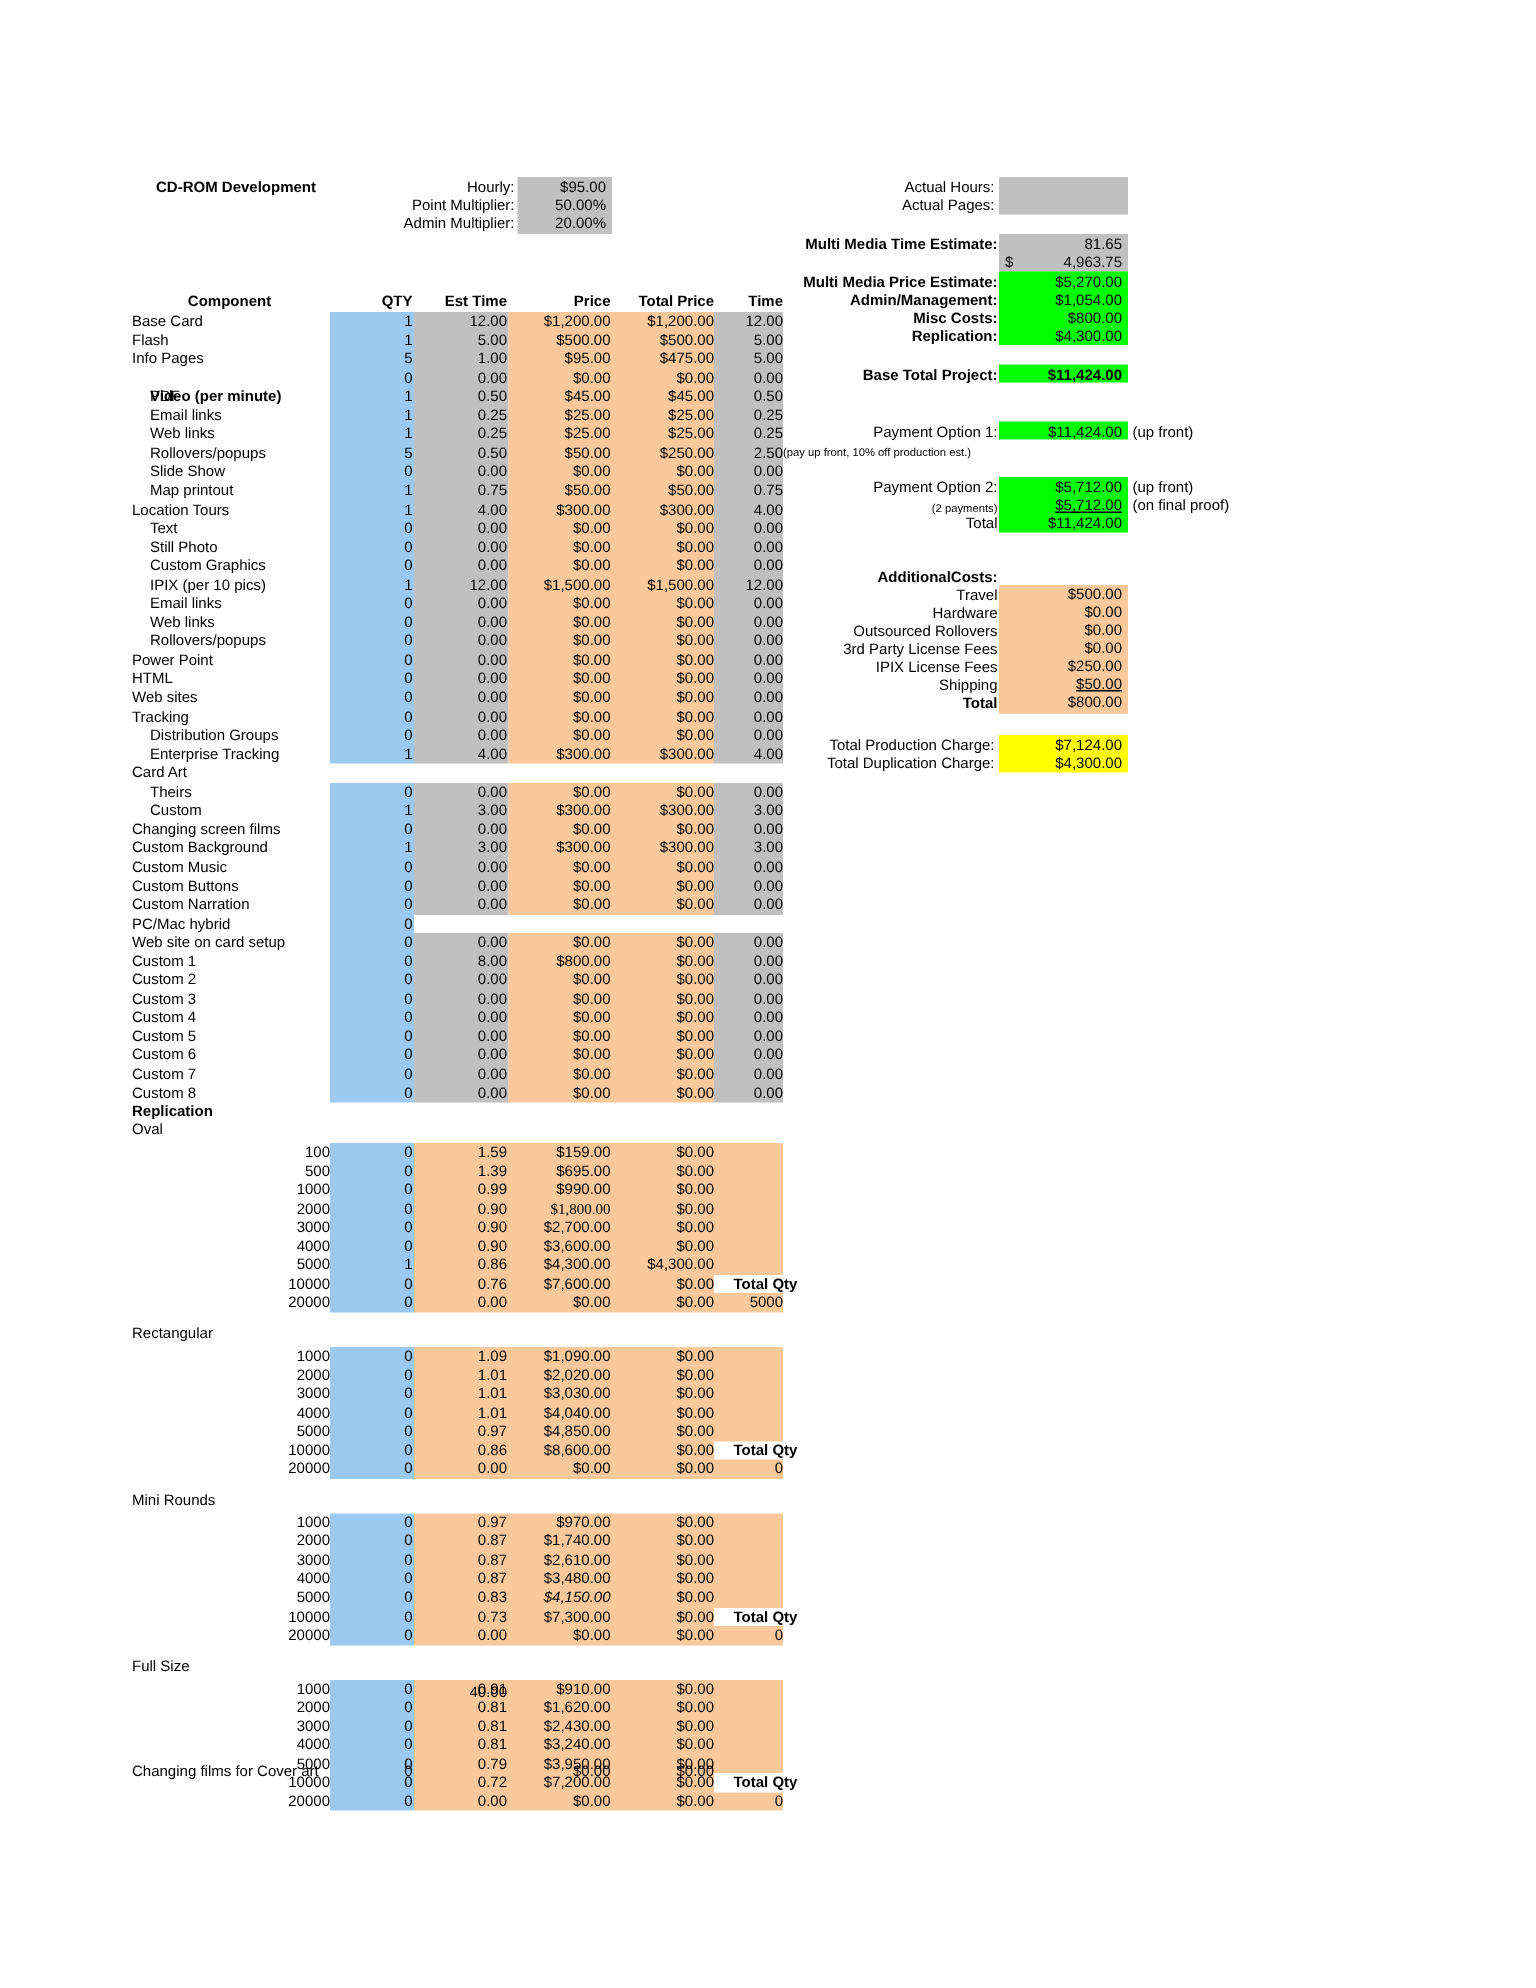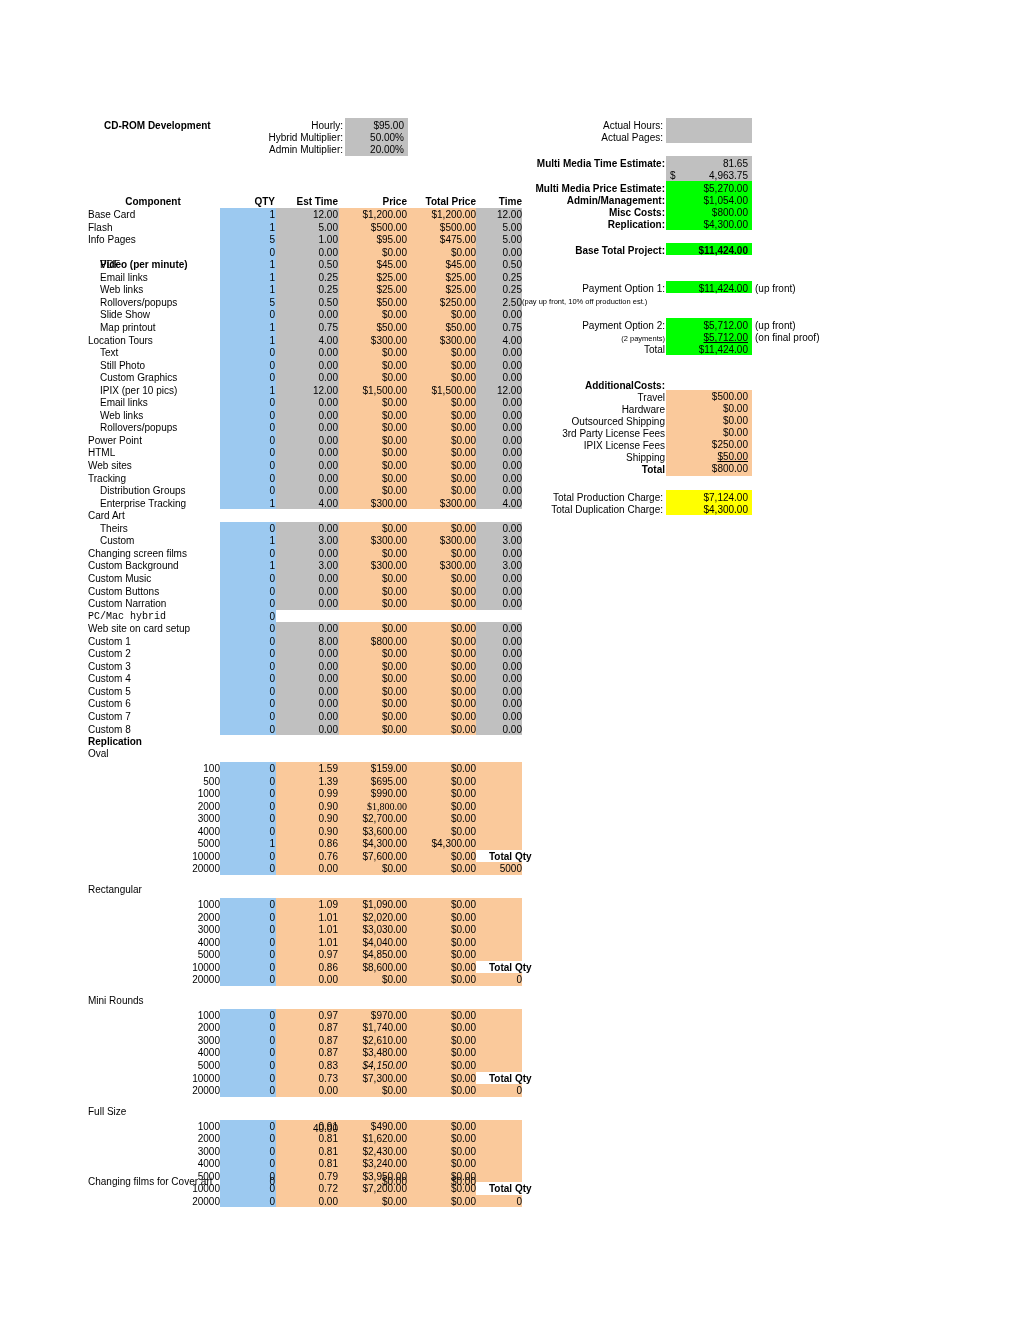--- a/index.html
+++ b/index.html
@@ -53,21 +53,21 @@
 <body>
 
 <div class="sheet">
 
   <div class="c b l" style="left:104px;top:120px;">CD-ROM Development</div>
 
   <div class="fill f-gray" style="left:345px;top:118px;width:63px;height:38px;"></div>
   <div id="rates">
       <div class="c r" style="left:255px;width:88px;top:120px;">Hourly:</div>
       <div class="c r" style="left:345px;width:59px;top:120px;">$95.00</div>
-      <div class="c r" style="left:255px;width:88px;top:132px;">Hybrid Multiplier:</div>
+      <div class="c r" style="left:255px;width:88px;top:132px;">Point Multiplier:</div>
       <div class="c r" style="left:345px;width:59px;top:132px;">50.00%</div>
       <div class="c r" style="left:255px;width:88px;top:144px;">Admin Multiplier:</div>
       <div class="c r" style="left:345px;width:59px;top:144px;">20.00%</div>
     </div>
 
   <div class="fill f-gray" style="left:666px;top:118px;width:86px;height:25px;"></div>
   <div id="actuals">
       <div class="c r" style="left:560px;width:103px;top:120px;">Actual Hours:</div>
       <div class="c r" style="left:668px;width:80px;top:120px;"></div>
       <div class="c r" style="left:560px;width:103px;top:132px;">Actual Pages:</div>
@@ -114,21 +114,21 @@
   <div class="c r rp-label" style="top:344px;">Total</div>
   <div class="c r rp-val" style="top:344px;">$11,424.00</div>
 
   <div class="fill f-orange" style="left:666px;top:390px;width:86px;height:86px;"></div>
   <div class="c b r rp-label" style="top:380px;">AdditionalCosts:</div>
   <div id="additional-rows">
       <div class="c r rp-label" style="top:392px;">Travel</div>
       <div class="c r rp-val" style="top:391px;">$500.00</div>
       <div class="c r rp-label" style="top:404px;">Hardware</div>
       <div class="c r rp-val" style="top:403px;">$0.00</div>
-      <div class="c r rp-label" style="top:416px;">Outsourced Shipping</div>
+      <div class="c r rp-label" style="top:416px;">Outsourced Rollovers</div>
       <div class="c r rp-val" style="top:415px;">$0.00</div>
       <div class="c r rp-label" style="top:428px;">3rd Party License Fees</div>
       <div class="c r rp-val" style="top:427px;">$0.00</div>
       <div class="c r rp-label" style="top:440px;">IPIX License Fees</div>
       <div class="c r rp-val" style="top:439px;">$250.00</div>
       <div class="c r rp-label" style="top:452px;">Shipping</div>
       <div class="c r rp-val u" style="top:451px;">$50.00</div>
       <div class="c r rp-label b" style="top:464px;">Total</div>
       <div class="c r rp-val" style="top:463px;">$800.00</div>
     </div>
@@ -341,21 +341,21 @@
       <div class="c r col-est" style="top:585.5px;">0.00</div>
       <div class="c r col-price" style="top:585.5px;">$0.00</div>
       <div class="c r col-total" style="top:585.5px;">$0.00</div>
       <div class="c r col-time" style="top:585.5px;">0.00</div>
       <div class="c l row-label" style="top:598.05px;">Custom Narration</div>
       <div class="c r col-qty" style="top:598.05px;">0</div>
       <div class="c r col-est" style="top:598.05px;">0.00</div>
       <div class="c r col-price" style="top:598.05px;">$0.00</div>
       <div class="c r col-total" style="top:598.05px;">$0.00</div>
       <div class="c r col-time" style="top:598.05px;">0.00</div>
-      <div class="c l row-label" style="top:610.6px;font-family:Liberation Mono, monospace;">PC/Mac hybrid</div>
+      <div class="c l row-label" style="top:610.6px;">PC/Mac hybrid</div>
       <div class="c r col-qty" style="top:610.6px;">0</div>
       <div class="c l row-label" style="top:623.1500000000001px;">Web site on card setup</div>
       <div class="c r col-qty" style="top:623.1500000000001px;">0</div>
       <div class="c r col-est" style="top:623.1500000000001px;">0.00</div>
       <div class="c r col-price" style="top:623.1500000000001px;">$0.00</div>
       <div class="c r col-total" style="top:623.1500000000001px;">$0.00</div>
       <div class="c r col-time" style="top:623.1500000000001px;">0.00</div>
       <div class="c l row-label" style="top:635.7px;">Custom 1</div>
       <div class="c r col-qty" style="top:635.7px;">0</div>
       <div class="c r col-est" style="top:635.7px;">8.00</div>
@@ -545,21 +545,21 @@
       <div class="c r col-qty" style="top:1085.1000000000001px;">0</div>
       <div class="c r col-est" style="top:1085.1000000000001px;">0.00</div>
       <div class="c r col-price" style="top:1085.1000000000001px;">$0.00</div>
       <div class="c r col-total" style="top:1085.1000000000001px;">$0.00</div>
       <div class="c b l rep-totlabel" style="top:1072.5500000000002px;">Total Qty</div>
       <div class="c r rep-totval" style="top:1085.1000000000001px;">0</div>
       <div class="c l" style="left:88px;width:140px;top:1105.65px;">Full Size</div>
       <div class="c r rep-qty" style="top:1120.65px;">1000</div>
       <div class="c r col-qty" style="top:1120.65px;">0</div>
       <div class="c r col-est" style="top:1120.65px;">0.91</div>
-      <div class="c r col-price" style="top:1120.65px;">$490.00</div>
+      <div class="c r col-price" style="top:1120.65px;">$910.00</div>
       <div class="c r col-total" style="top:1120.65px;">$0.00</div>
       <div class="c r rep-qty" style="top:1133.2px;">2000</div>
       <div class="c r col-qty" style="top:1133.2px;">0</div>
       <div class="c r col-est" style="top:1133.2px;">0.81</div>
       <div class="c r col-price" style="top:1133.2px;">$1,620.00</div>
       <div class="c r col-total" style="top:1133.2px;">$0.00</div>
       <div class="c r rep-qty" style="top:1145.75px;">3000</div>
       <div class="c r col-qty" style="top:1145.75px;">0</div>
       <div class="c r col-est" style="top:1145.75px;">0.81</div>
       <div class="c r col-price" style="top:1145.75px;">$2,430.00</div>

